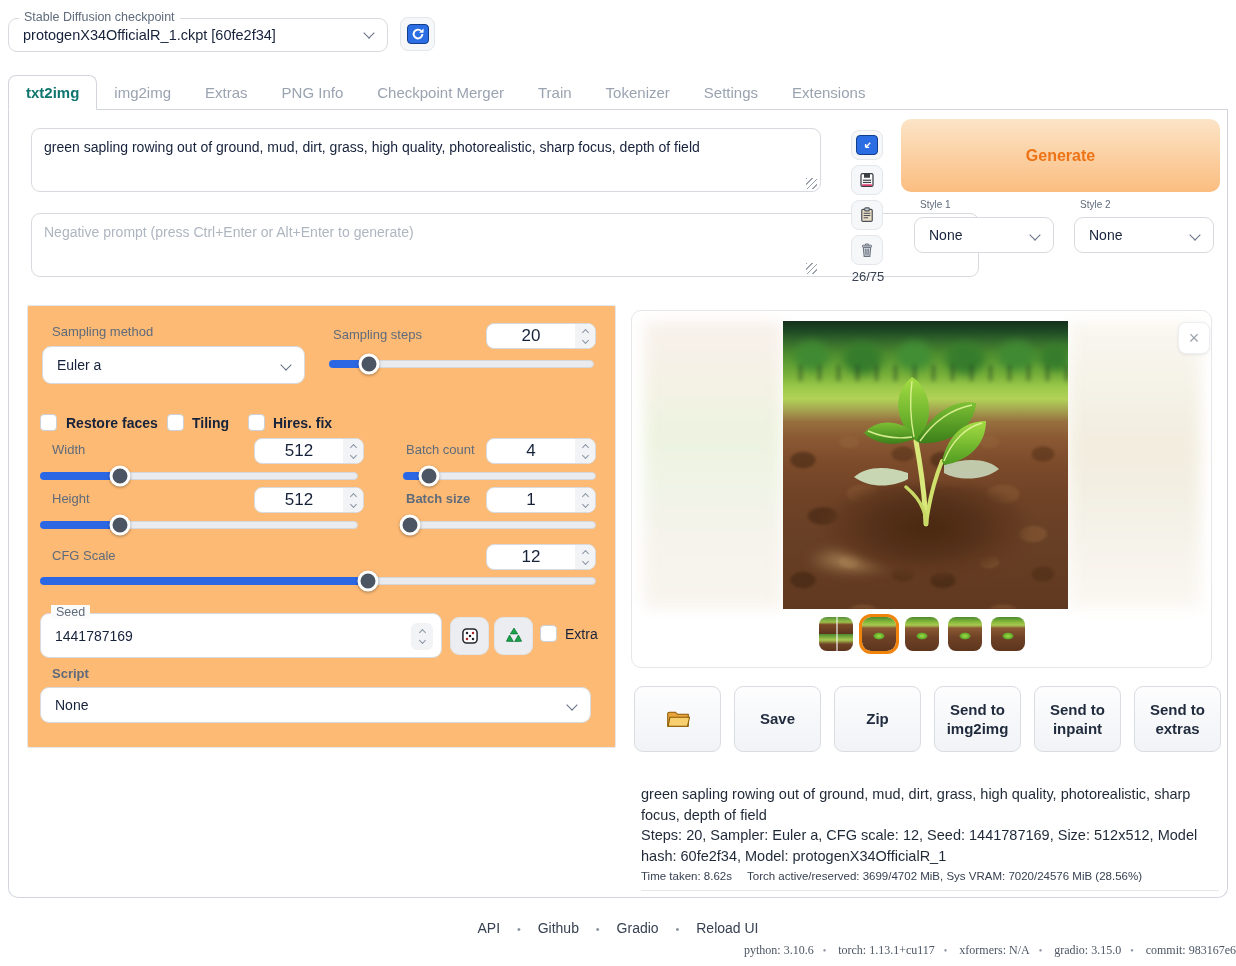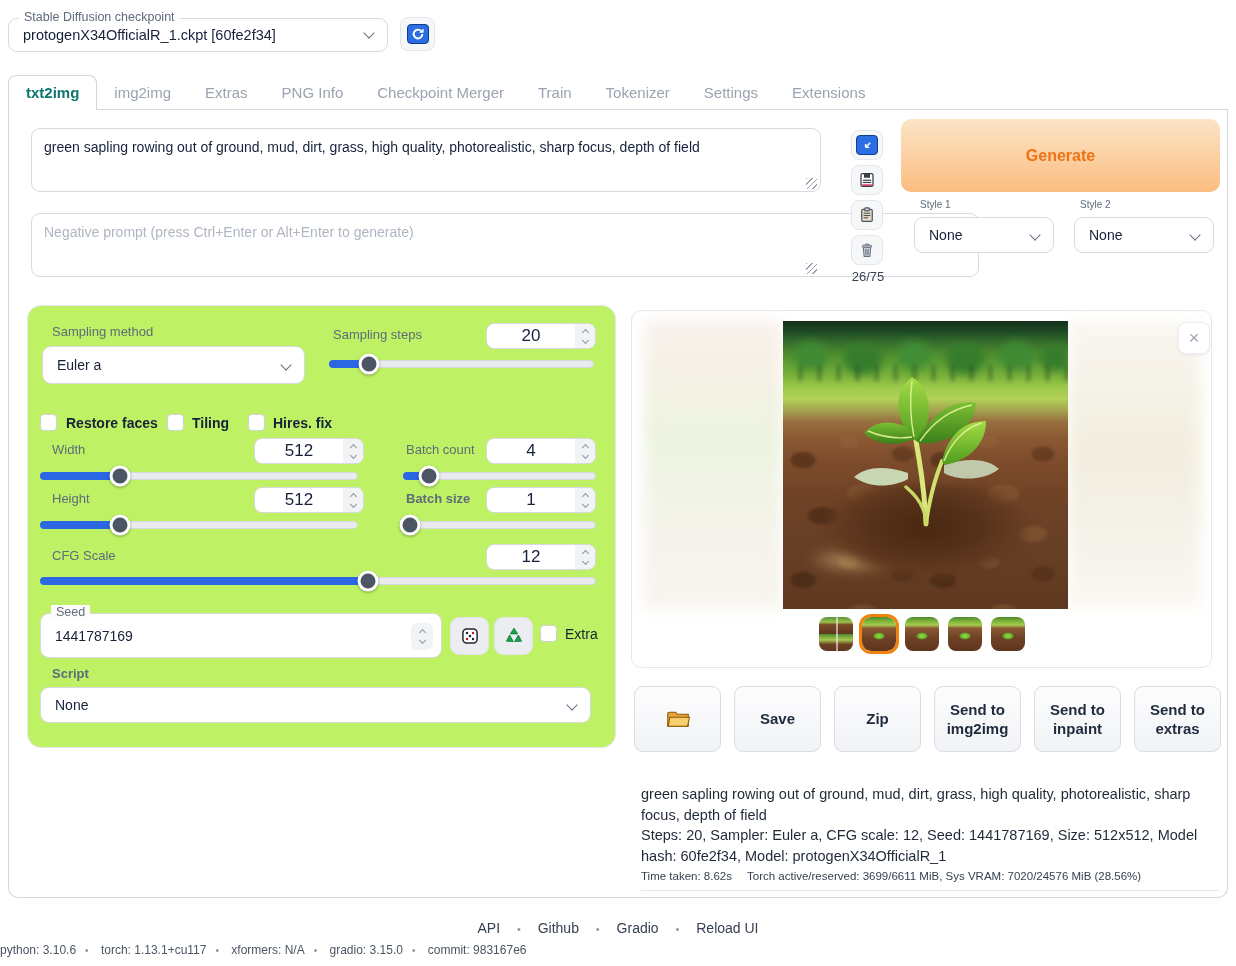--- a/index.html
+++ b/index.html
@@ -48,21 +48,21 @@
               background:linear-gradient(180deg,#fce4c7 0%, #fbbd80 100%);
               font-family:"Liberation Sans", sans-serif;
               font-size:16px; font-weight:700; color:#ee7316; }
   .ddlabel { position:absolute; font-size:10px; color:#5f6b7b; white-space:nowrap; }
   .dropdown { position:absolute; background:#fff; border:1px solid #d7dade; border-radius:9px;
               display:flex; align-items:center; padding:0 14px; cursor:pointer; }
   .ddval { flex:1; font-size:14px; color:#16213a; }
 
   
   .panel { position:absolute; left:18px; top:196px; width:589px; height:443px;
-           background:#bef264; border:1px solid #e4e7ec; border-radius:14px; }
+           background:#fdba74; border:1px solid #e4e7ec; border-radius:2px; }
 
   .numbox { position:absolute; height:26px; background:#fff; border:1px solid #d7dade; border-radius:8px;
             display:flex; align-items:center; }
   .numval { flex:1; text-align:center; font-size:17px; color:#16213a; }
   .stepper { width:20px; height:100%; display:flex; flex-direction:column; align-items:center;
              justify-content:center; gap:3px; background:#f1f3f5; border-radius:0 7px 7px 0;
              cursor:pointer; }
   .cu,.cd { width:5px; height:5px; border-right:1.4px solid #8a94a3; border-bottom:1.4px solid #8a94a3; }
   .cu { transform:rotate(-135deg); margin-top:2px; }
   .cd { transform:rotate(45deg); margin-bottom:2px; }
@@ -155,22 +155,22 @@
   .gi-text { font-size:14.5px; color:#1f2937; line-height:1.42; }
   .gi-perf { margin-top:4px; padding-bottom:8px; border-bottom:1px solid #e5e7eb;
              font-size:11.5px; color:#374151; }
   .gi-perf .sep { display:inline-block; width:12px; }
 
   
   .footer-links { position:absolute; left:0; top:920px; width:100%; text-align:center; font-size:14px;
                   color:#374151; }
   .footer-links .lnk { margin:0 13px; cursor:pointer; }
   .footer-links .dot { color:#8b93a0; font-size:11px; }
-  .footer-vers { position:absolute; left:0; top:943px; width:100%; text-align:left; font-size:12px;
-                 color:#4b5563; }
+  .footer-vers { position:absolute; left:0; top:943px; width:100%; text-align:right; font-size:12px;
+                 color:#4b5563;font-family:Liberation Serif, serif; }
   .footer-vers .dot { color:#8b93a0; font-size:10px; margin:0 9px; }
 
   svg { display:block; }
 </style>
 </head>
 <body>
 
 <div class="page">
 
   <div class="fieldbox" style="left:8px; top:18px; width:380px; height:34px;">
@@ -485,21 +485,21 @@
       <button class="act-btn">Send to img2img</button>
       <button class="act-btn">Send to inpaint</button>
       <button class="act-btn">Send to extras</button>
     </div>
 
     <div class="geninfo">
       <div class="gi-text">green sapling rowing out of ground, mud, dirt, grass, high quality, photorealistic, sharp focus, depth of field</div>
       <div class="gi-text">Steps: 20, Sampler: Euler a, CFG scale: 12, Seed: 1441787169, Size: 512x512, Model hash: 60fe2f34, Model: protogenX34OfficialR_1</div>
       <div class="gi-perf">
         <span>Time taken: 8.62s</span><span class="sep"></span>
-        <span>Torch active/reserved: 3699/6611 MiB, Sys VRAM: 7020/24576 MiB (28.56%)</span>
+        <span>Torch active/reserved: 3699/4702 MiB, Sys VRAM: 7020/24576 MiB (28.56%)</span>
       </div>
     </div>
   </div>
 
   <div class="footer-links">
     <span class="lnk">API</span>
     <span class="dot">•</span>
     <span class="lnk">Github</span>
     <span class="dot">•</span>
     <span class="lnk">Gradio</span>

